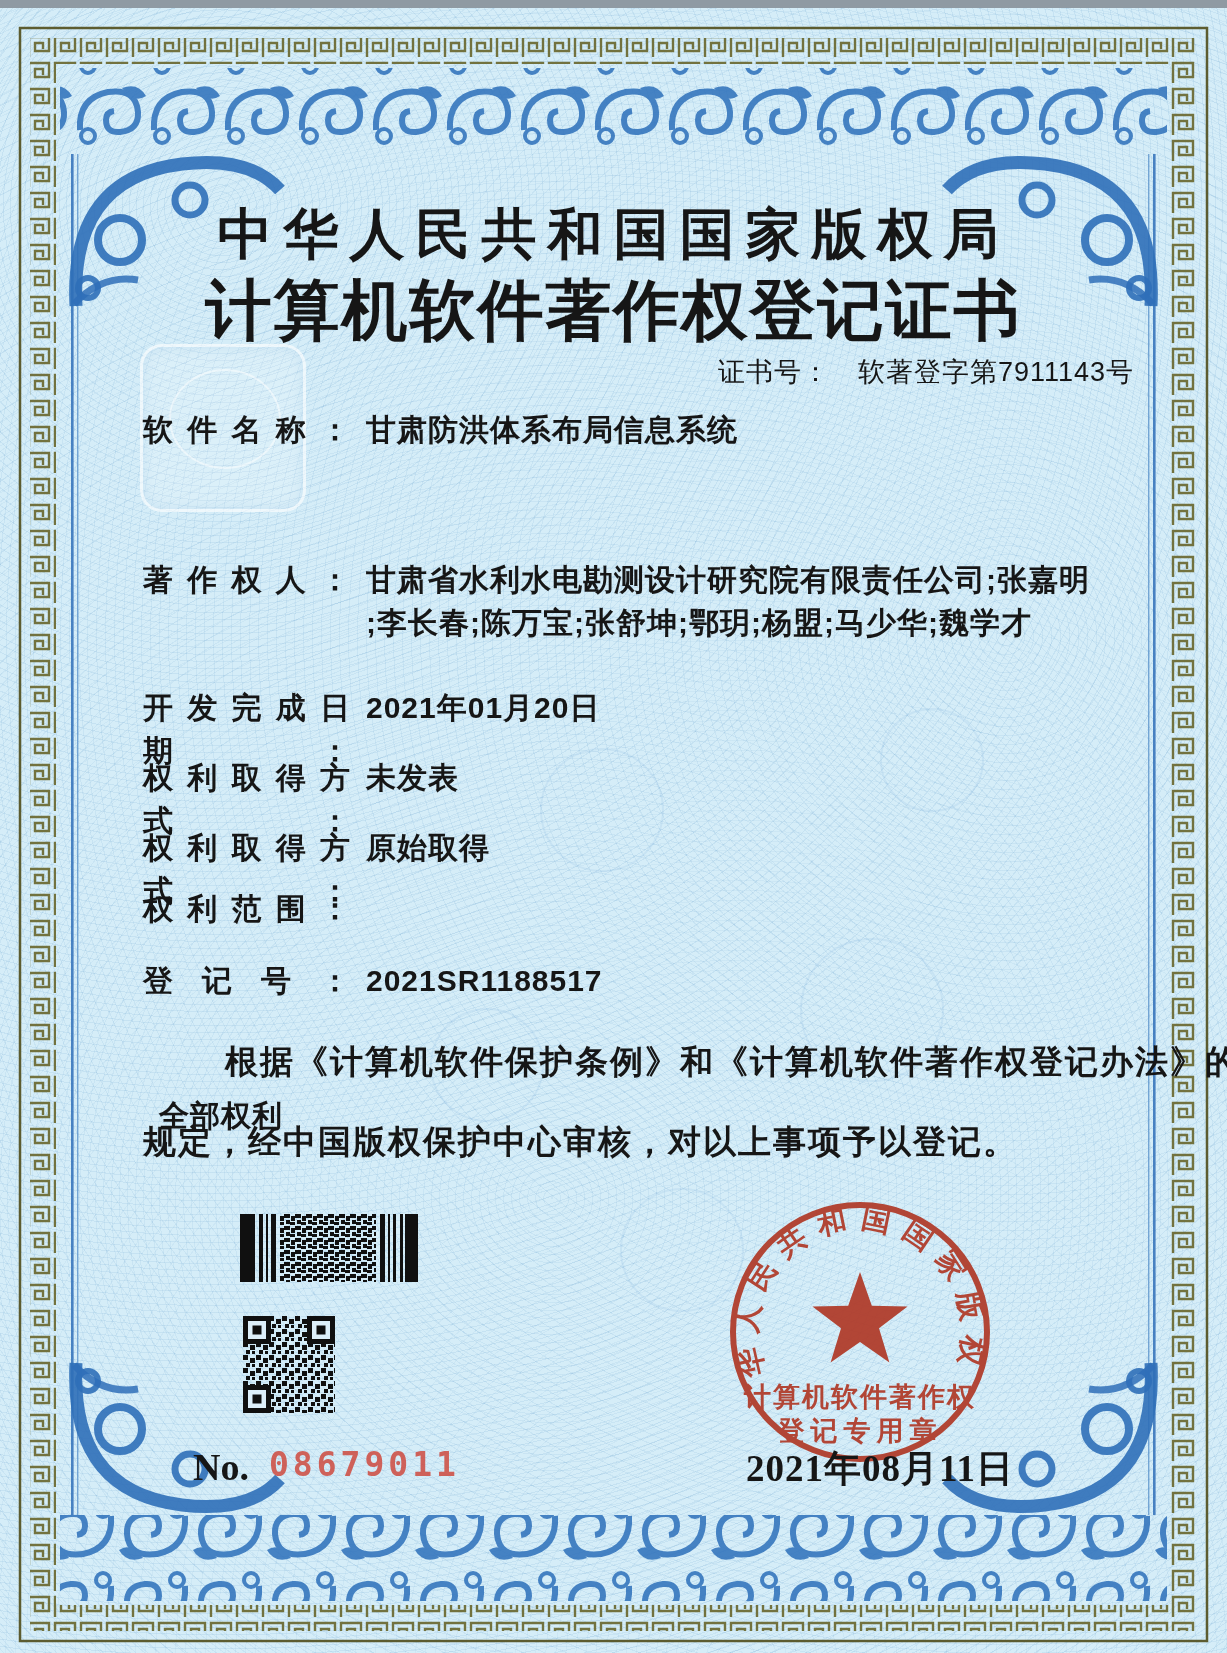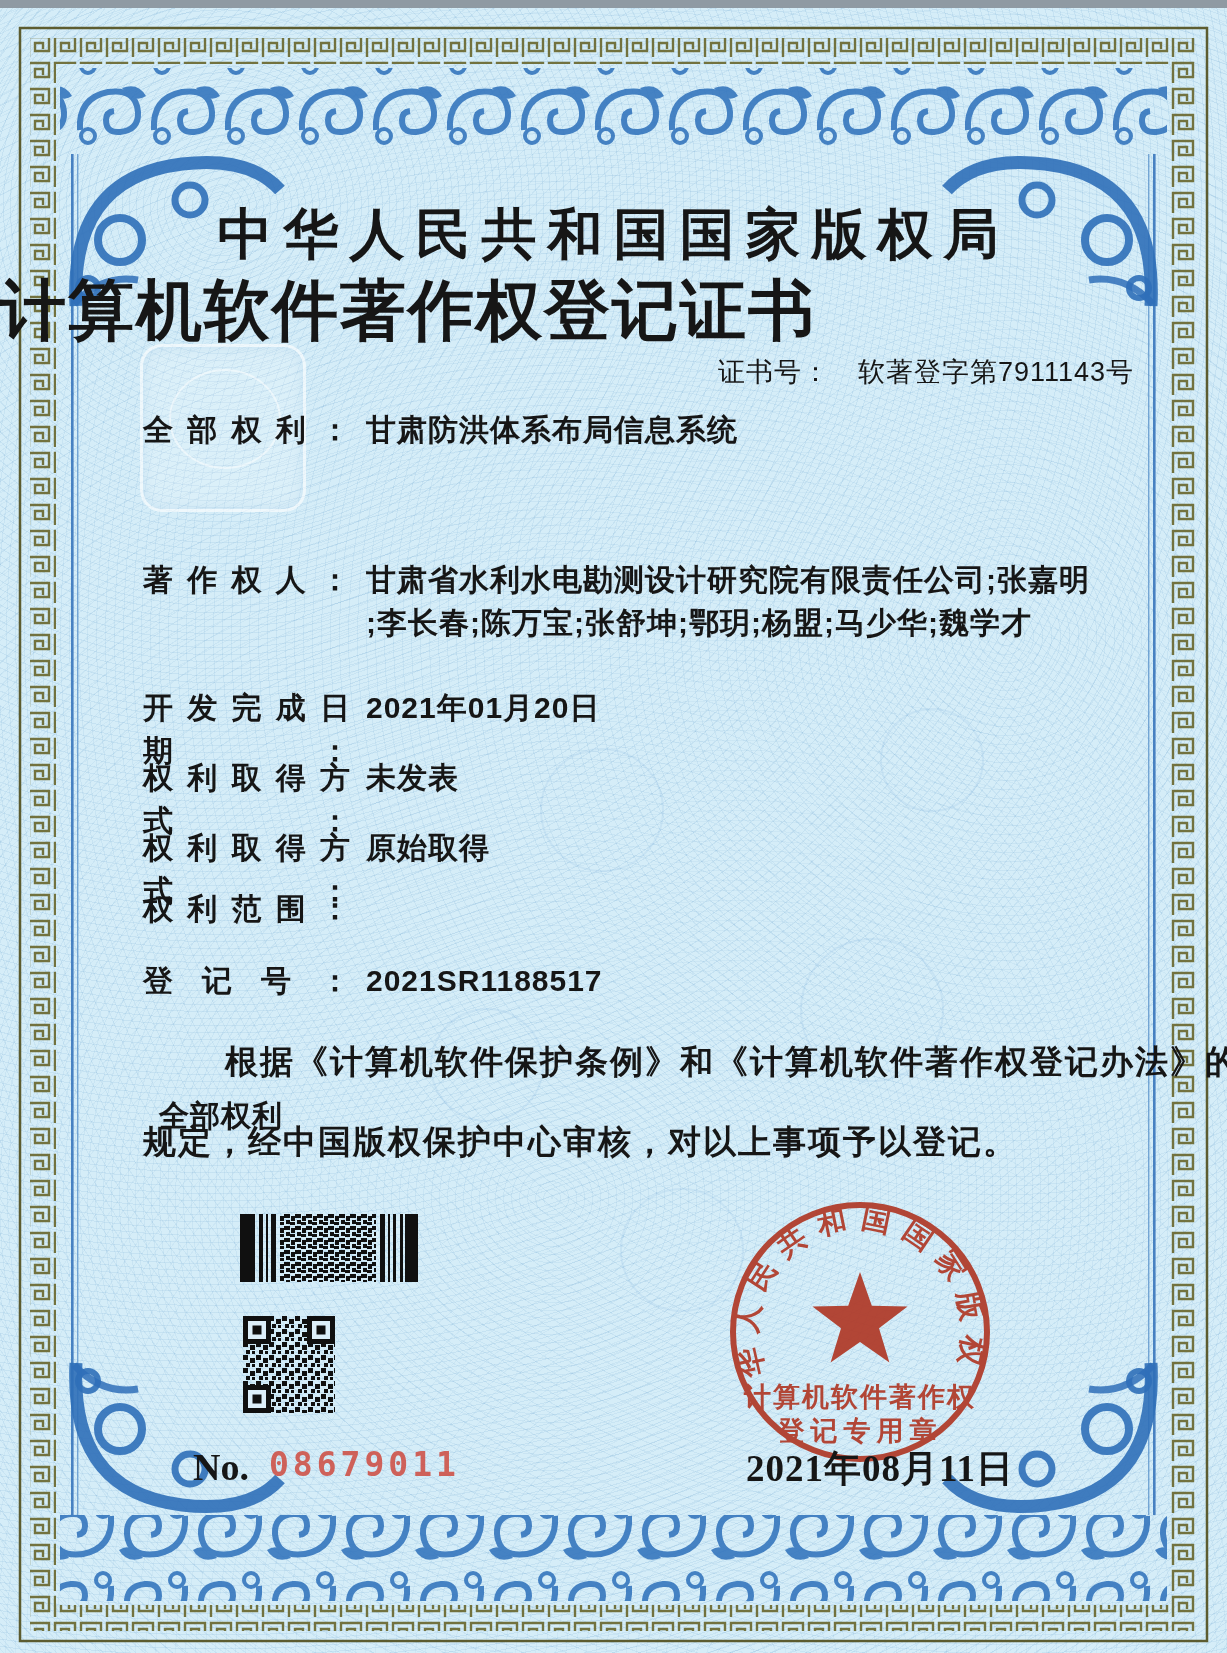--- a/index.html
+++ b/index.html
@@ -20,20 +20,21 @@
   .abs{position:absolute;}
   svg{display:block;}
   .hdr-issuer{
     position:absolute;left:0;right:0;top:190px;
     text-align:center;
     font-family:"Liberation Serif","DejaVu Serif",serif;
     font-weight:bold;font-size:55px;letter-spacing:11px;
   }
   .hdr-title{
     position:absolute;left:0;right:0;top:258px;
+    text-align:center;
     font-family:"Liberation Serif","DejaVu Serif",serif;
     font-weight:bold;font-size:66px;letter-spacing:2px;
   }
   .certno{
     position:absolute;left:718px;top:346px;
     display:flex;gap:28px;
     font-size:27px;font-weight:normal;letter-spacing:1px;
   }
   .row{position:absolute;left:143px;display:flex;align-items:flex-start;}
   .lbl{
@@ -132,21 +133,21 @@
 
   <div class="hdr-issuer">中华人民共和国国家版权局</div>
   <div class="hdr-title">计算机软件著作权登记证书</div>
 
   <div class="certno">
     <span>证书号：</span>
     <span>软著登字第7911143号</span>
   </div>
 
   <div class="row" style="top:400px;">
-    <span class="lbl">全部权利：</span>
+    <span class="lbl">软件名称：</span>
     <div class="val">
       <div>甘肃防洪体系布局信息系统</div>
     </div>
   </div>
 
   <div class="row" style="top:550px;">
     <span class="lbl">著作权人：</span>
     <div class="val">
       <div>甘肃省水利水电勘测设计研究院有限责任公司;张嘉明</div>
       <div>;李长春;陈万宝;张舒坤;鄂玥;杨盟;马少华;魏学才</div>

